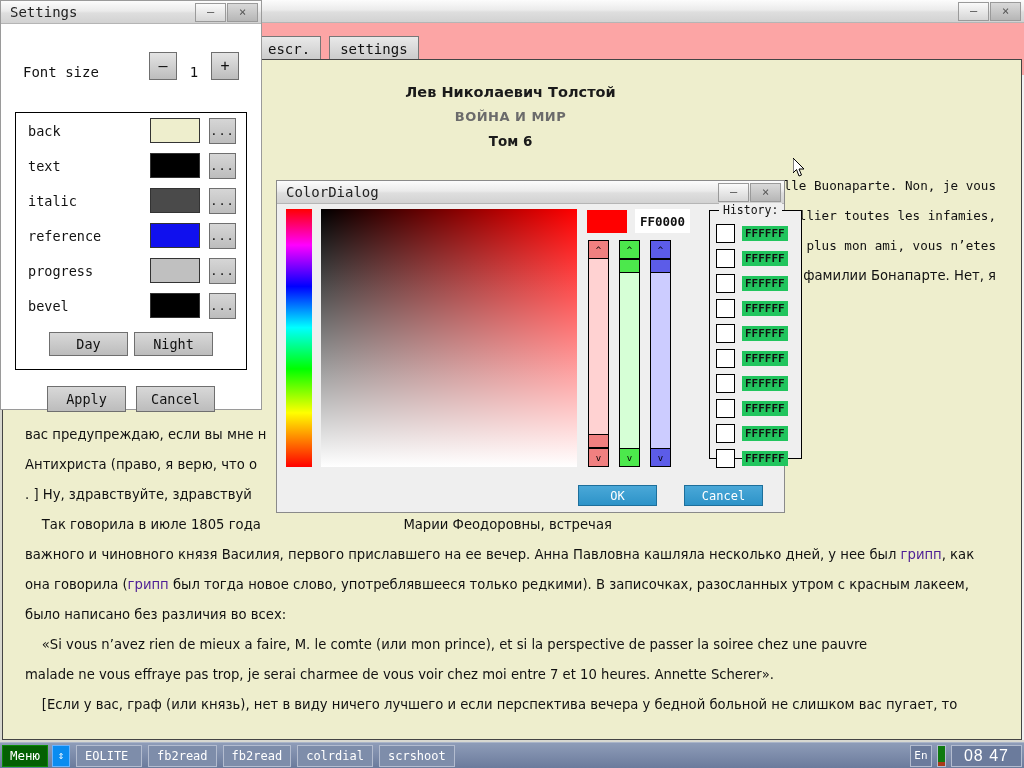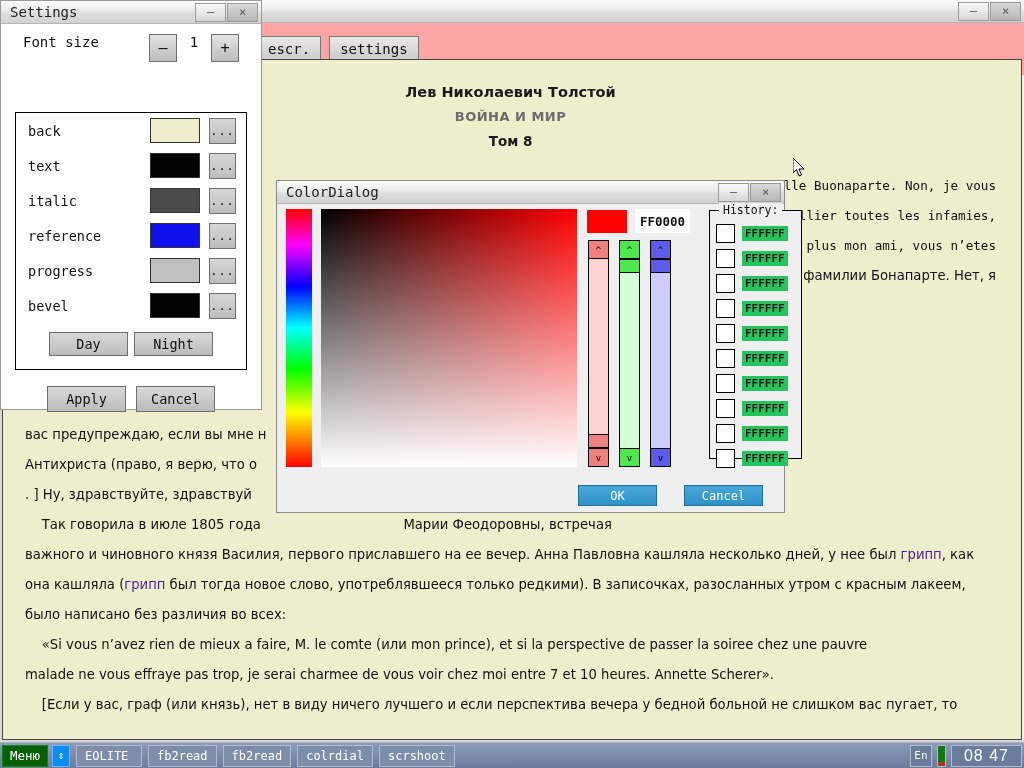--- a/index.html
+++ b/index.html
@@ -63,21 +63,21 @@
     font-family:"DejaVu Sans", sans-serif;
     font-size:13.2px;color:#111;line-height:30px;
     white-space:pre-wrap;margin:0;
   }
   .bp.mono{font-family:"DejaVu Sans Mono", monospace;font-size:12.6px;}
   .gray{color:#4c1d95;}
 
   
   #settings-window{left:0;top:0;width:262px;height:410px;background:#ffffff;border:1px solid #9a9a9a;}
   #settings-body{position:absolute;left:0;top:23px;width:260px;height:385px;background:#fff;}
-  .fontsize-row{display:flex;align-items:flex-start;height:46px;padding-left:22px;margin-top:10px;}
+  .fontsize-row{display:flex;align-items:flex-end;height:46px;padding-left:22px;margin-top:10px;}
   .fontsize-label{font-size:14px;color:#111;flex:1;}
   .sq-btn{
     width:28px;height:28px;border:1px solid #6f6f6f;box-sizing:border-box;
     background:linear-gradient(to bottom,#e4e4e4,#bdbdbd);
     display:flex;align-items:center;justify-content:center;font-size:15px;color:#111;
   }
   .fontsize-val{width:34px;text-align:center;font-size:14px;color:#111;}
   .colorgroup{
     position:absolute;left:14px;top:88px;width:232px;height:258px;
     border:1px solid #000;box-sizing:border-box;background:#fff;
@@ -218,39 +218,39 @@
     <div id="main-toolbar">
       <div class="tab-btn">escr.</div>
       <div class="tab-btn">settings</div>
     </div>
   </div>
 
   <div id="book-page">
     <div id="book-inner">
       <div class="book-head bh1">Лев Николаевич Толстой</div>
       <div class="book-head bh2">ВОЙНА И МИР</div>
-      <div class="book-head bh3">Том 8</div>
+      <div class="book-head bh3">Том 6</div>
 
       <div class="book-body">
         <div style="text-align:right;">
           <div class="bp mono">lle Buonaparte. Non, je vous</div>
           <div class="bp mono">allier toutes les infamies,</div>
           <div class="bp mono">es plus mon ami, vous n’etes</div>
           <div class="bp">ми фамилии Бонапарте. Нет, я</div>
         </div>
       </div>
     </div>
 
     <div style="position:absolute;left:22px;top:360px;width:976px;">
       <div class="bp">вас предупреждаю, если вы мне н                                     се гадости, все ужасы этого</div>
       <div class="bp">Антихриста (право, я верю, что о                                      верный раб, как вы говорите</div>
       <div class="bp">. ] Ну, здравствуйте, здравствуй                                    сь и рассказывайте.</div>
       <div class="bp">    Так говорила в июле 1805 года                                  Марии Феодоровны, встречая</div>
       <div class="bp"><span>важного и чиновного князя Василия, первого приславшего на ее вечер. Анна Павловна кашляла несколько дней, у нее был </span><span class="gray">грипп</span><span>, как</span></div>
-      <div class="bp"><span>она кашляла (</span><span class="gray">грипп</span><span> был тогда новое слово, употреблявшееся только редкими). В записочках, разосланных утром с красным лакеем,</span></div>
+      <div class="bp"><span>она говорила (</span><span class="gray">грипп</span><span> был тогда новое слово, употреблявшееся только редкими). В записочках, разосланных утром с красным лакеем,</span></div>
       <div class="bp">было написано без различия во всех:</div>
       <div class="bp">    «Si vous n’avez rien de mieux a faire, M. le comte (или mon prince), et si la perspective de passer la soiree chez une pauvre</div>
       <div class="bp">malade ne vous effraye pas trop, je serai charmee de vous voir chez moi entre 7 et 10 heures. Annette Scherer».</div>
       <div class="bp">    [Если у вас, граф (или князь), нет в виду ничего лучшего и если перспектива вечера у бедной больной не слишком вас пугает, то</div>
 
     </div>
   </div>
 
   <div id="settings-window" class="win">
     <div class="titlebar">

